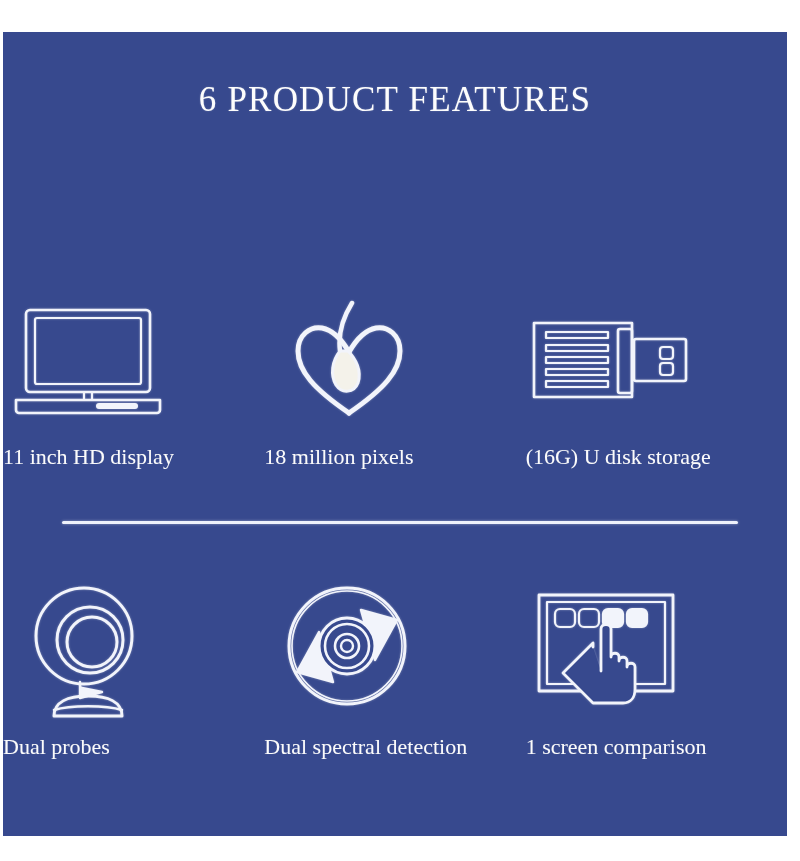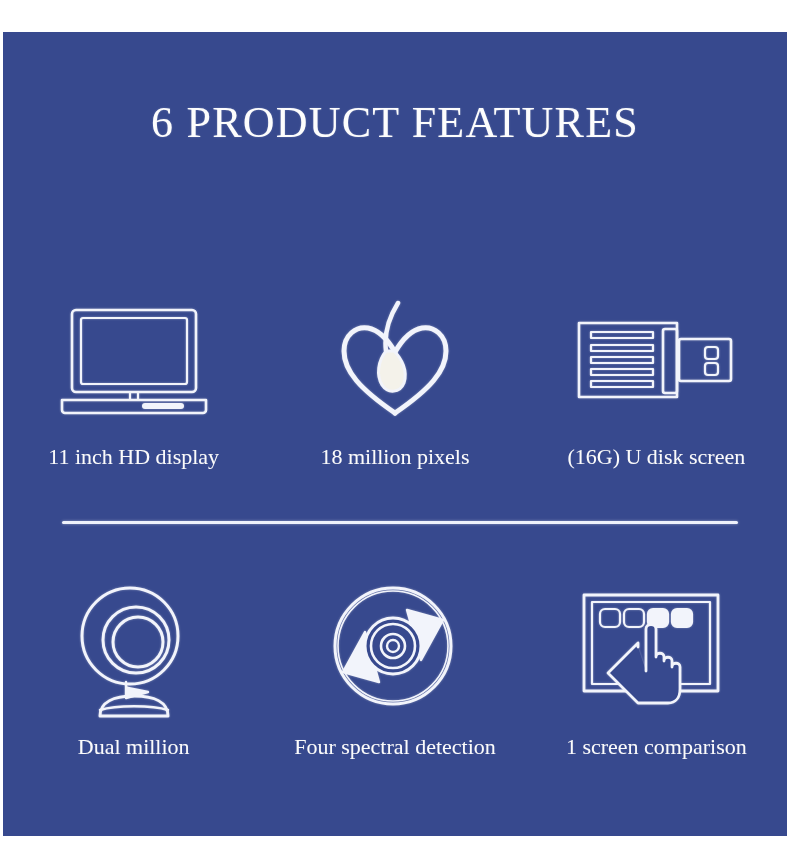--- a/index.html
+++ b/index.html
@@ -21,25 +21,25 @@
     width: 784px;
     height: 804px;
     background: #37498e;
     overflow: hidden;
   }
 
   
   #title {
     position: absolute;
     left: 0;
-    top: 65px;
+    top: 48px;
     width: 784px;
     text-align: center;
     color: #fdfdfd;
-    font-size: 44px;
+    font-size: 35px;
     font-weight: 400;
     letter-spacing: 1.2px;
     font-family: "Liberation Serif", "DejaVu Serif", serif;
     text-shadow: 0 0 2px rgba(255,255,255,0.25);
     white-space: nowrap;
   }
 
   
   .row {
     position: absolute;
@@ -47,21 +47,21 @@
     width: 784px;
     display: flex;
   }
   #row-top    { top: 258px; }
   #row-bottom { top: 548px; }
 
   .cell {
     flex: 1 1 0;
     display: flex;
     flex-direction: column;
-    align-items: center;
+    align-items: flex-start;
     justify-content: flex-start;
   }
 
   .icon-box {
     width: 170px;
     height: 140px;
     display: flex;
     align-items: center;
     justify-content: center;
   }
@@ -142,21 +142,21 @@
           <rect x="20" y="64" width="62" height="6" stroke-width="2.2"></rect>
           <rect x="20" y="76" width="62" height="6" stroke-width="2.2"></rect>
 
           <rect x="92" y="24" width="14" height="64" rx="2"></rect>
 
           <rect x="108" y="34" width="52" height="42" rx="2"></rect>
           <rect x="134" y="42" width="13" height="12" rx="3" stroke-width="2.2"></rect>
           <rect x="134" y="58" width="13" height="12" rx="3" stroke-width="2.2"></rect>
         </svg>
       </div>
-      <div class="caption">(16G) U disk screen</div>
+      <div class="caption">(16G) U disk storage</div>
     </div>
 
   </div>
 
   <div id="divider"></div>
 
   <div class="row" id="row-bottom">
 
     <div class="cell">
       <div class="icon-box">
@@ -164,40 +164,40 @@
           <circle cx="66" cy="56" r="48" stroke-width="3"></circle>
           <circle cx="72" cy="60" r="33" stroke-width="3"></circle>
           <circle cx="74" cy="62" r="25" stroke-width="3"></circle>
 
           <path d="M62 102 L62 118 L84 112 L64 108" fill="#f2f4fb" stroke-width="2.4"></path>
 
           <path d="M36 136 C 36 122 50 116 70 116 C 90 116 104 122 104 136 Z" stroke-width="3"></path>
           <path d="M36 130 C 52 125 88 125 104 130" stroke-width="2.4"></path>
         </svg>
       </div>
-      <div class="caption">Dual million</div>
+      <div class="caption">Dual probes</div>
     </div>
 
     <div class="cell">
       <div class="icon-box">
         <svg width="140" height="140" viewBox="0 0 140 140" fill="none" stroke="#f2f4fb" stroke-linejoin="round" stroke-linecap="round">
           <circle cx="68" cy="66" r="58" stroke-width="3"></circle>
           <circle cx="68" cy="66" r="55" stroke-width="1.6"></circle>
 
           <path d="M82 30 L118 40 L96 80 Z" fill="#f2f4fb" stroke-width="2.4"></path>
 
           <path d="M54 102 L18 92 L40 52 Z" fill="#f2f4fb" stroke-width="2.4"></path>
 
           <circle cx="68" cy="66" r="28" stroke-width="3" fill="#37498e"></circle>
           <circle cx="68" cy="66" r="22" stroke-width="2.6" fill="#37498e"></circle>
           <circle cx="68" cy="66" r="12" stroke-width="2.6"></circle>
           <circle cx="68" cy="66" r="6" stroke-width="2.4"></circle>
         </svg>
       </div>
-      <div class="caption">Four spectral detection</div>
+      <div class="caption">Dual spectral detection</div>
     </div>
 
     <div class="cell">
       <div class="icon-box">
         <svg width="160" height="130" viewBox="0 0 160 130" fill="none" stroke="#f2f4fb" stroke-width="2.8" stroke-linejoin="round" stroke-linecap="round">
 
           <rect x="8" y="10" width="134" height="96"></rect>
           <rect x="16" y="17" width="118" height="82" stroke-width="2.2"></rect>
 
           <rect x="24" y="24" width="20" height="18" rx="5" stroke-width="2.2"></rect>

